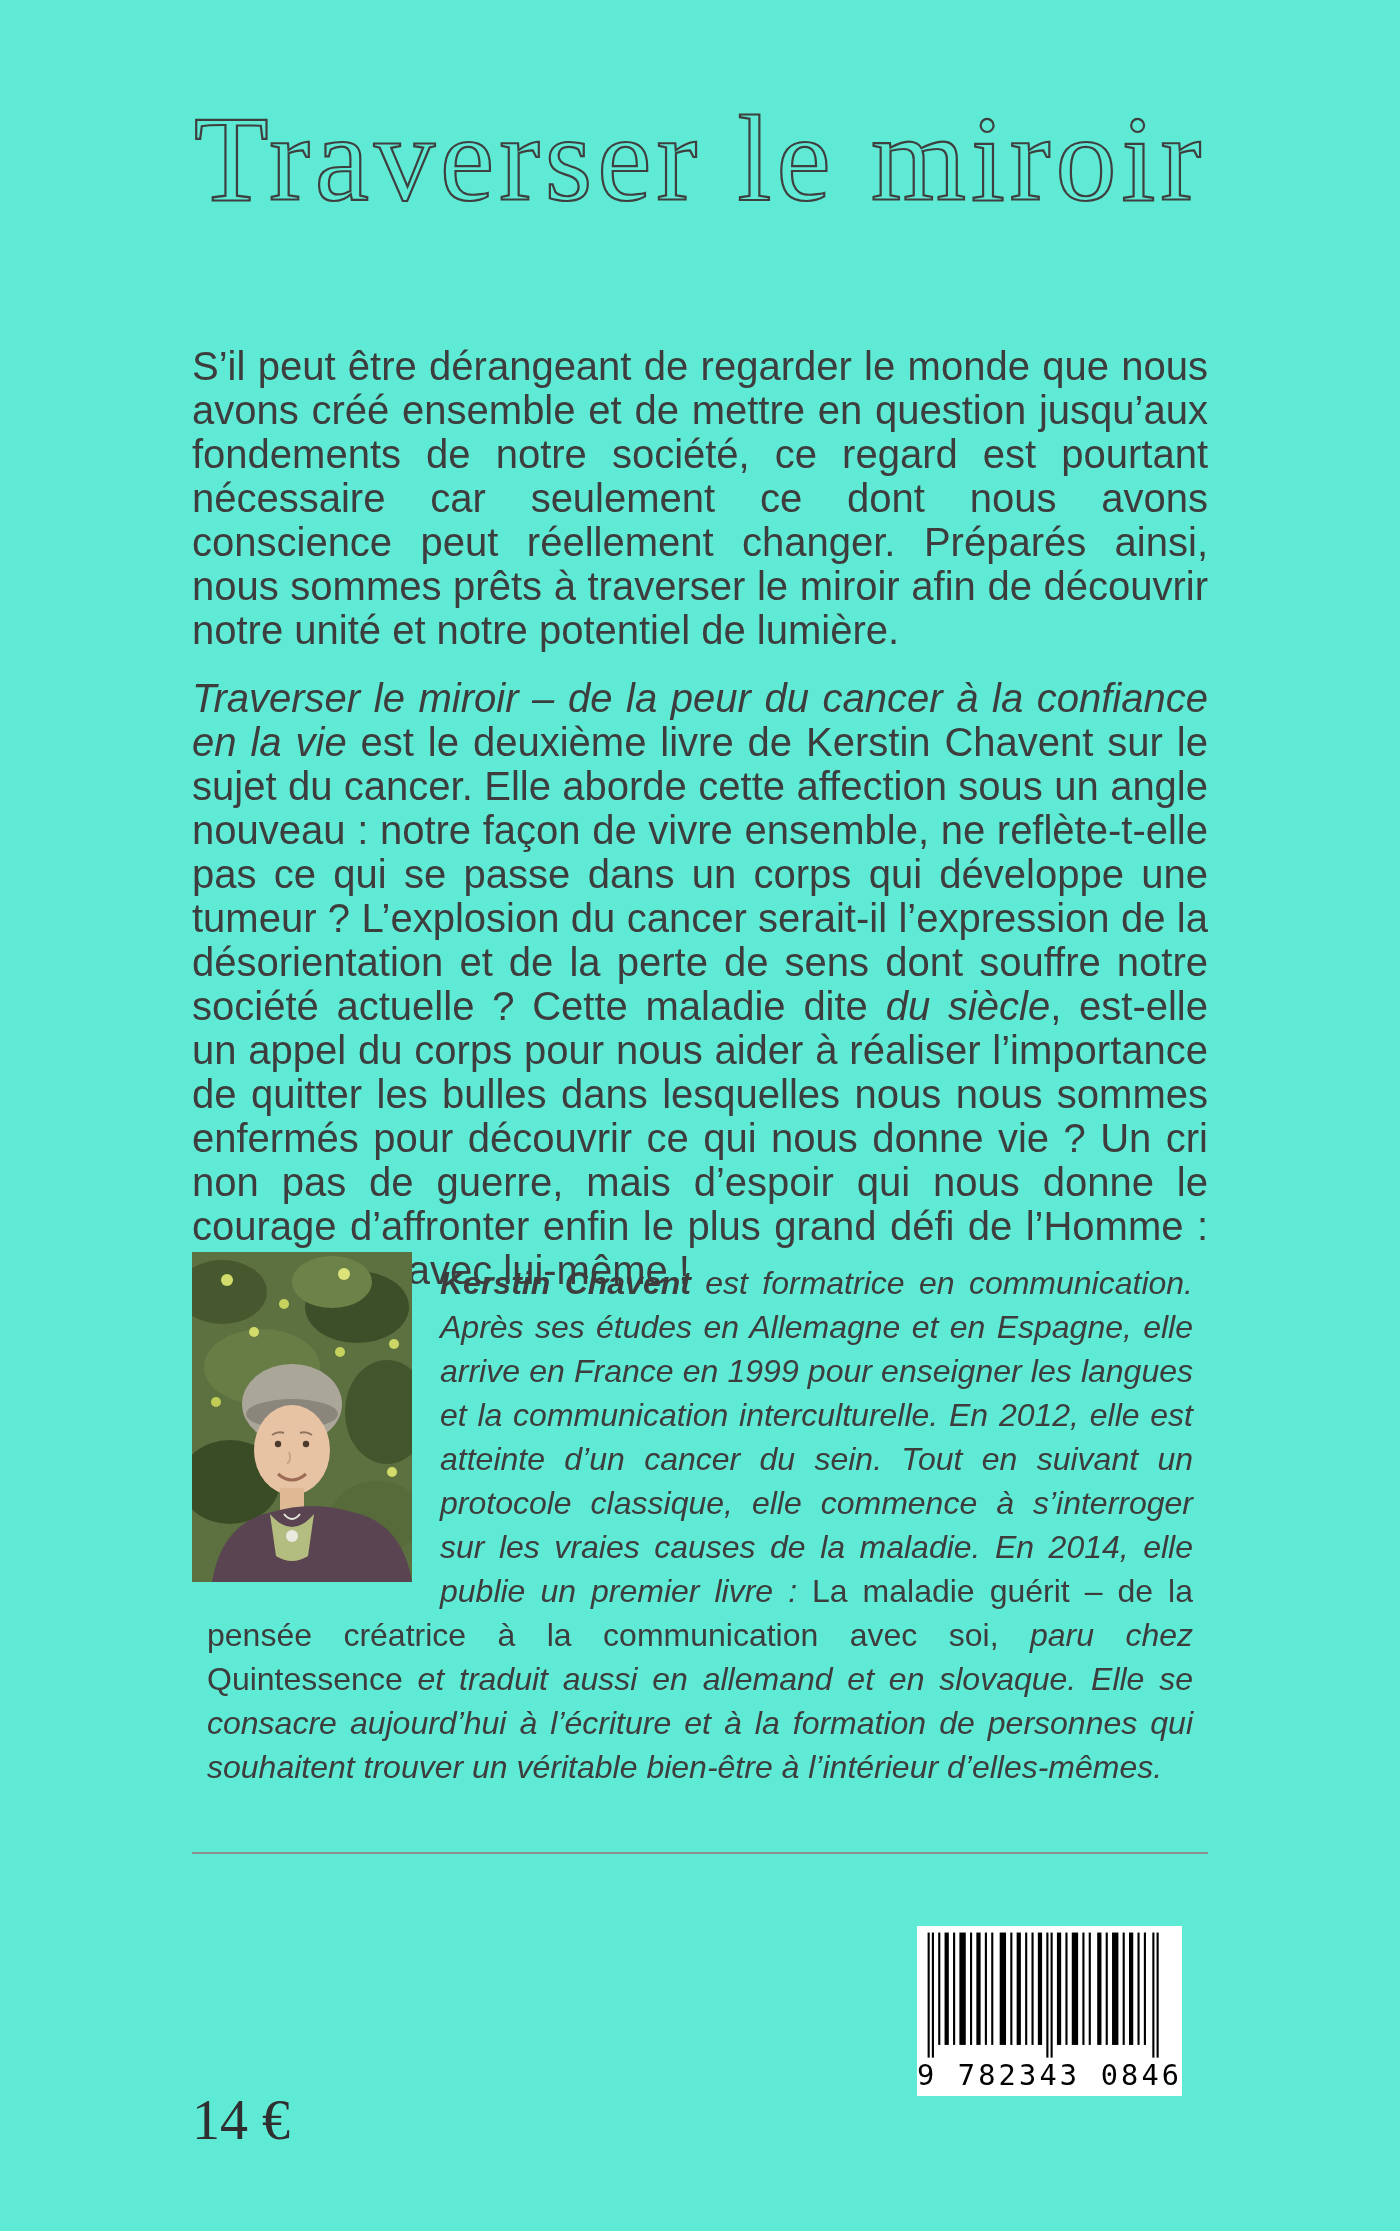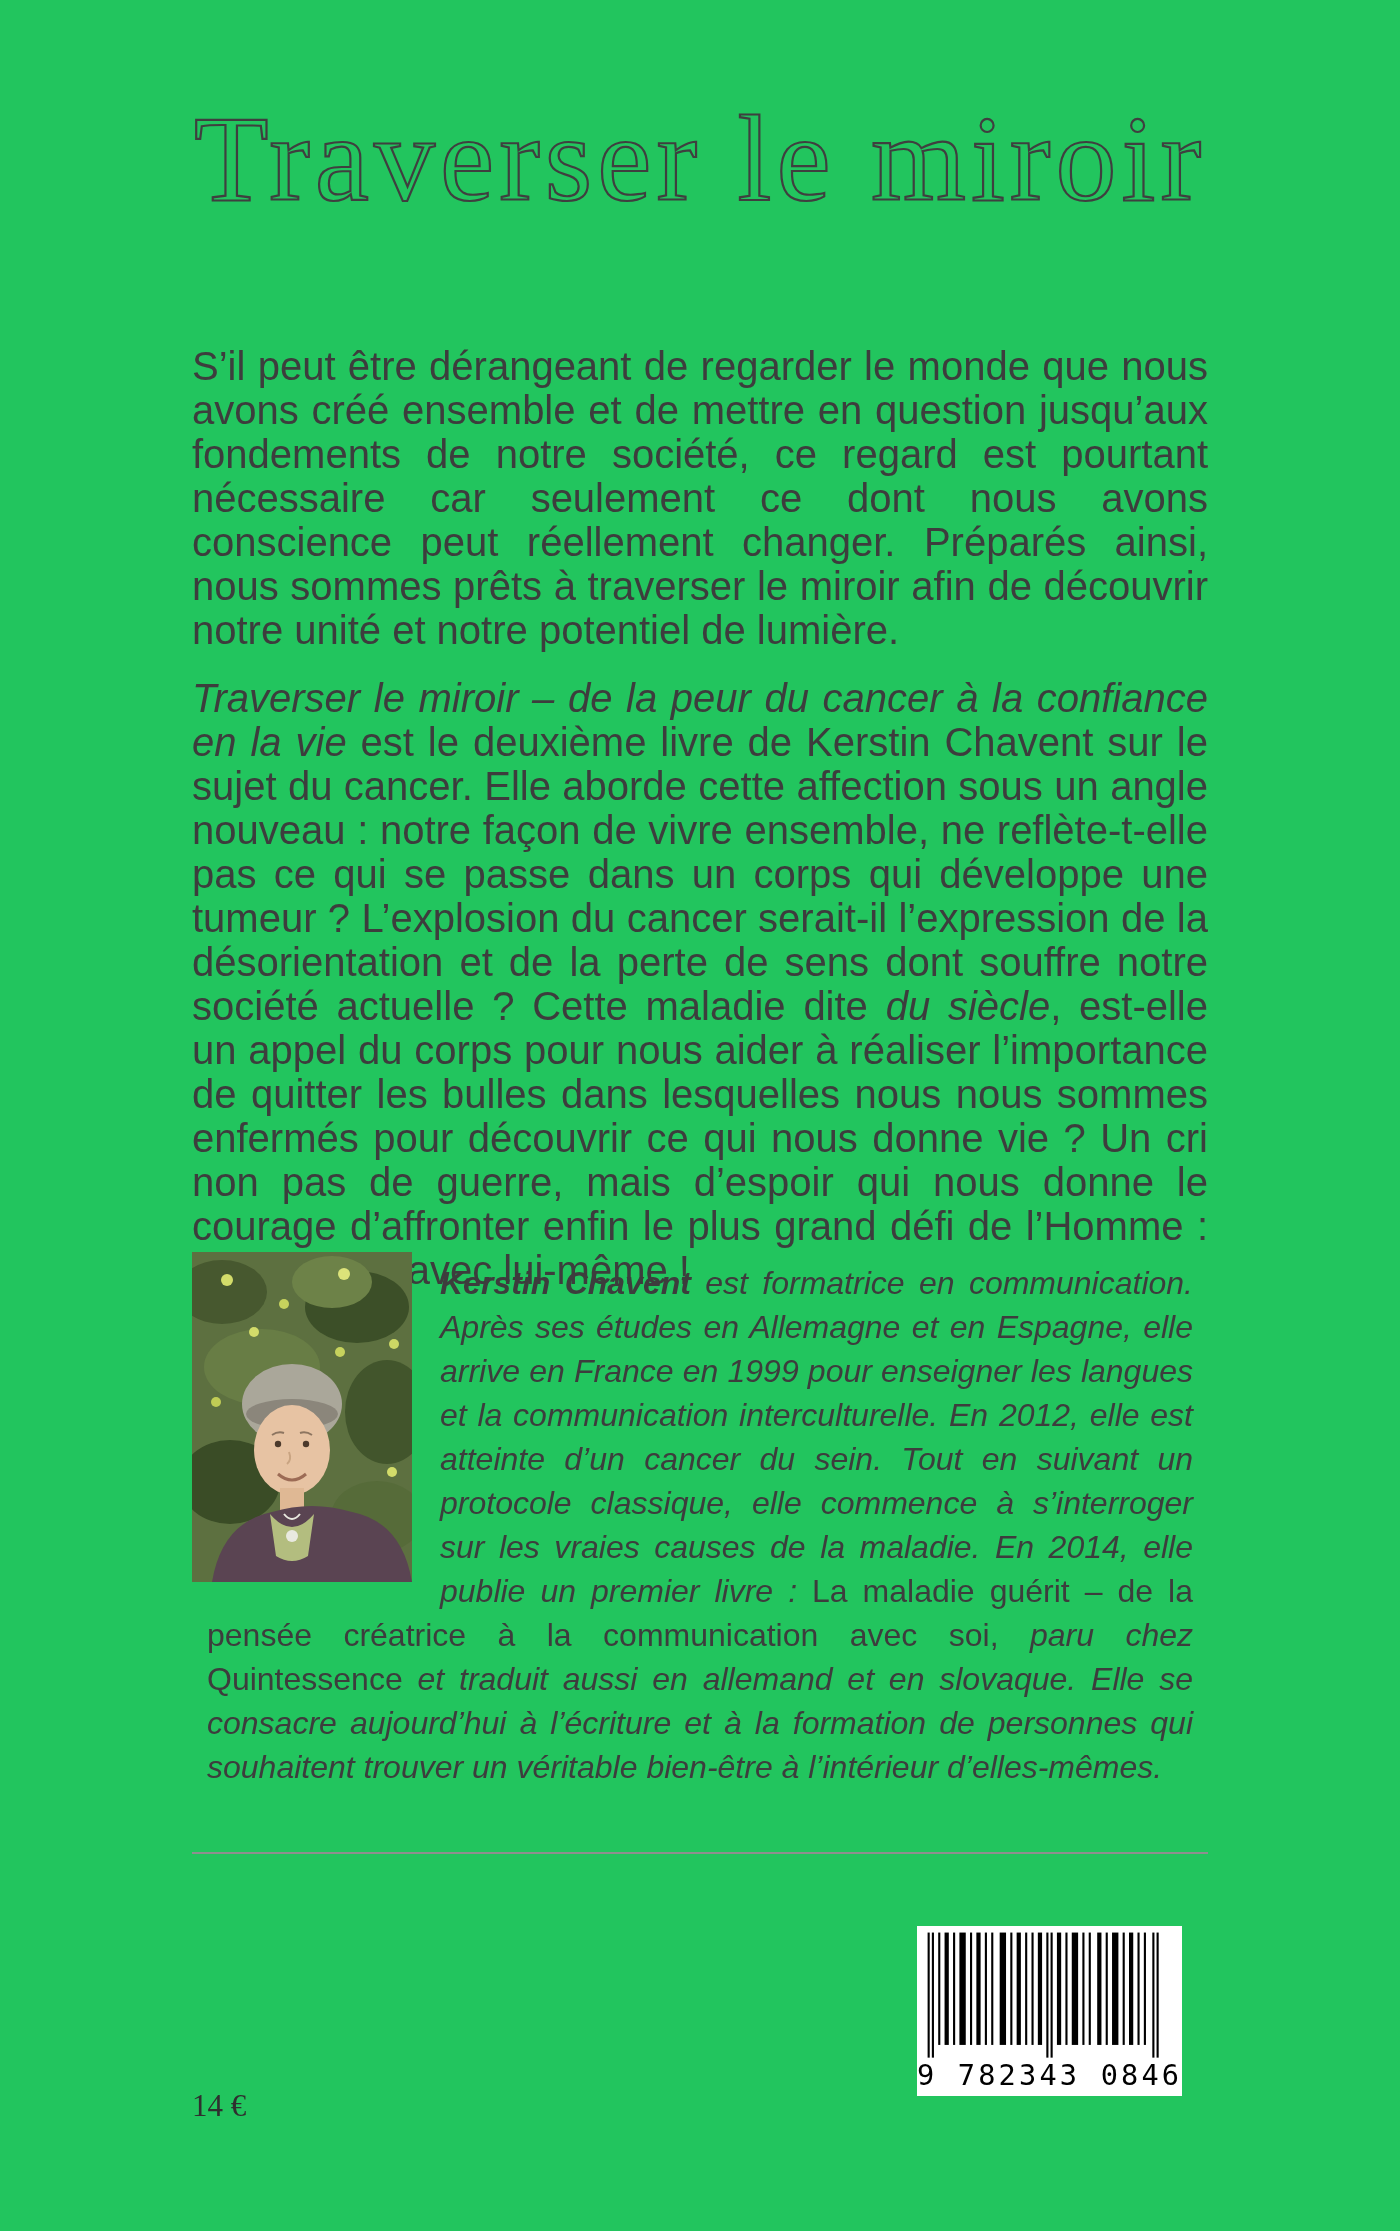--- a/index.html
+++ b/index.html
@@ -1,20 +1,20 @@
 <!DOCTYPE html>
 <html><head>
 <meta charset="utf-8">
 <style>
   html,body { margin:0; padding:0; background:#e8e8e8; }
   .page {
     position:relative;
     width:1400px; height:2231px;
     margin:0 auto;
-    background:#22c55e;
+    background:#5eead4;
     font-family:"Liberation Sans", sans-serif;
     color:#3d3d3d;
     overflow:hidden;
   }
   .abs { position:absolute; left:192px; width:1016px; margin:0; }
 
   .title-wrap { top:70px; height:178px; text-align:center; }
 
   .body {
     font-size:40px;
@@ -56,21 +56,21 @@
     text-align:left;
   }
   .isbn {
     top:2032px;
     font-size:30px;
     color:#2f2f2f;
   }
   .price {
     top:2088px;
     font-family:"Liberation Serif", serif;
-    font-size:31px;
+    font-size:56px;
     color:#2f2f2f;
   }
   .barcode {
     position:absolute;
     top:1926px;
     right:218px;
     width:265px; height:170px;
     background:#ffffff;
   }
 </style>

